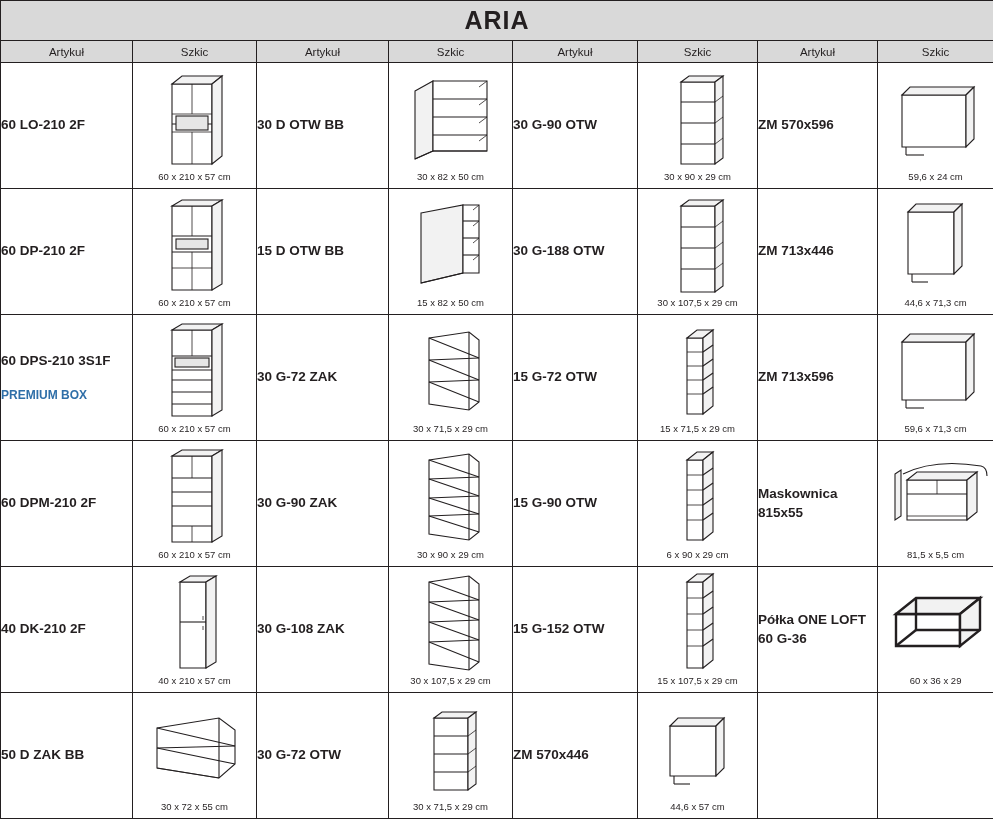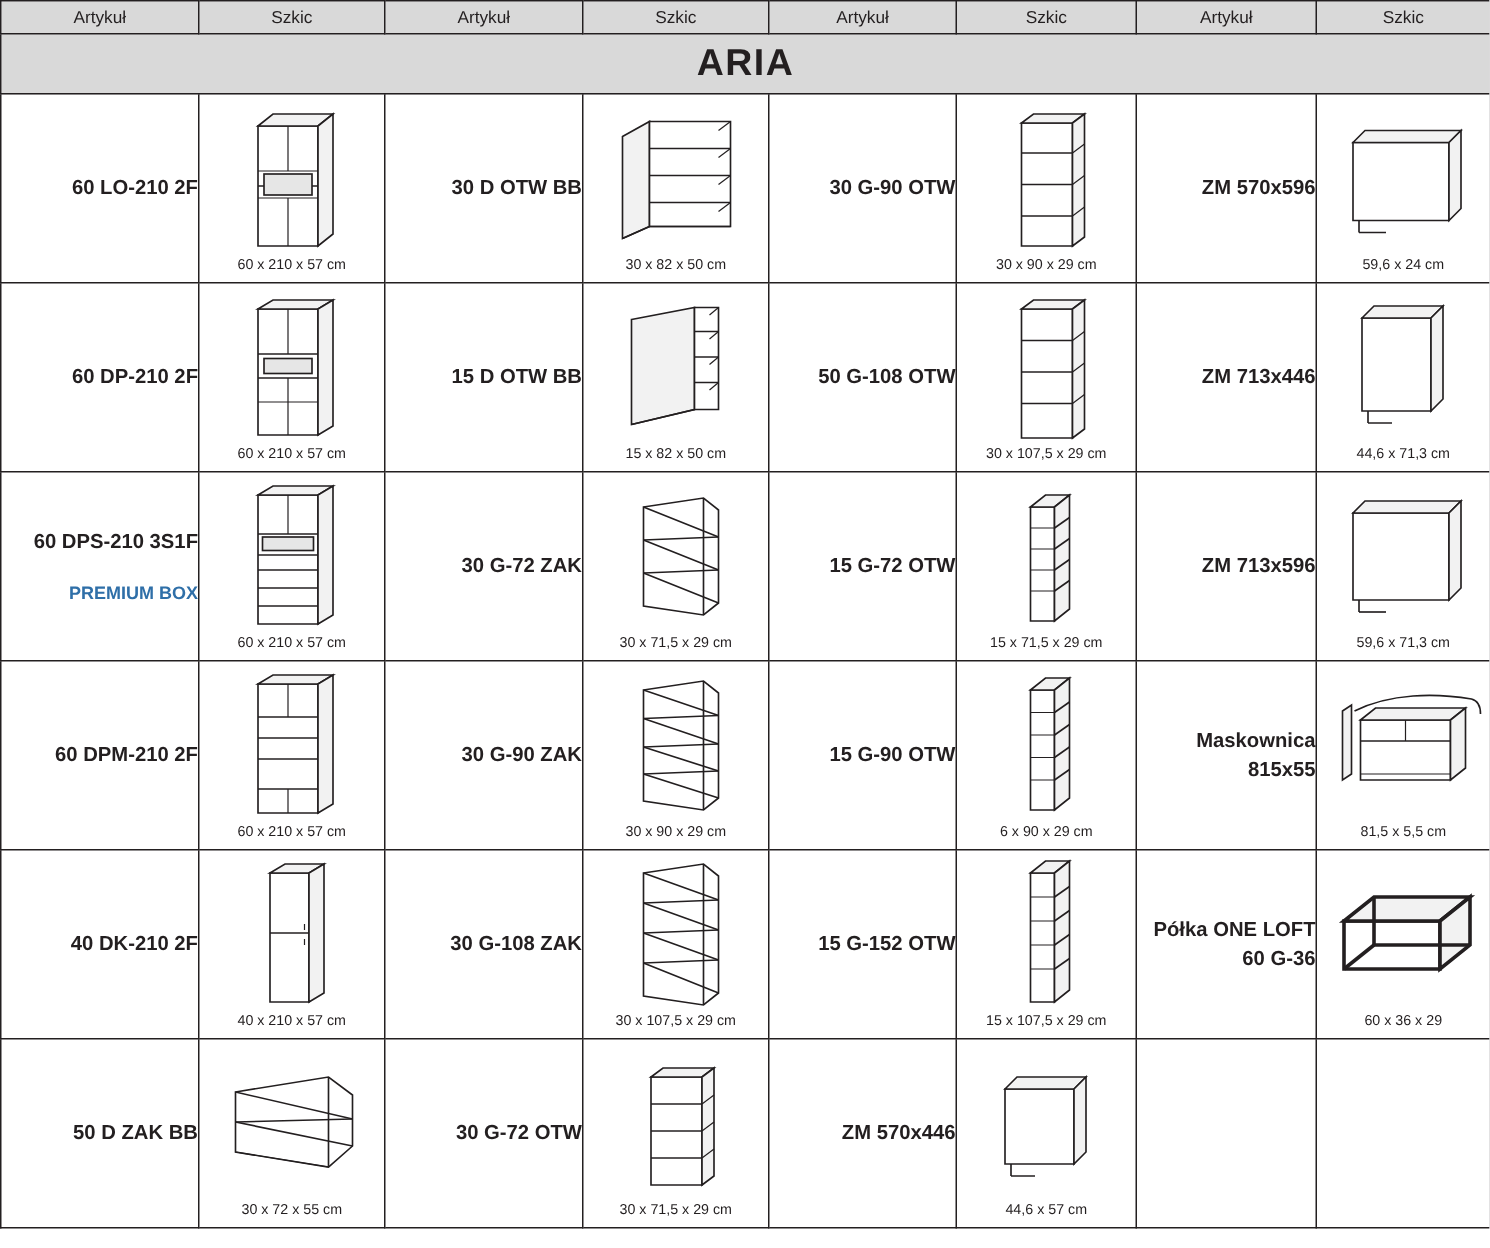--- a/index.html
+++ b/index.html
@@ -38,21 +38,21 @@
   .hdr {
     background: #d9d9d9;
     text-align: center;
     font-size: 11.5px;
     color: #231f20;
     height: 22px;
     vertical-align: middle;
     font-weight: normal;
   }
   .name-cell {
-    text-align: right;
+    text-align: left;
     vertical-align: middle;
     font-size: 13.5px;
     font-weight: bold;
     color: #231f20;
     line-height: 1.35;
     padding: 4px 3px;
   }
   .name-cell .sub {
     display: block;
     color: #2f6fa8;
@@ -100,31 +100,31 @@
         <col style="width:124px">
     <col style="width:132px">
         <col style="width:124px">
     <col style="width:125px">
         <col style="width:120px">
     <col style="width:120px">
         <col style="width:116px">
   </colgroup>
   <thead>
     <tr>
+      <th class="title-cell" colspan="8">ARIA</th>
+    </tr>
+    <tr>
       <th class="hdr">Artykuł</th>
       <th class="hdr">Szkic</th>
       <th class="hdr">Artykuł</th>
       <th class="hdr">Szkic</th>
       <th class="hdr">Artykuł</th>
       <th class="hdr">Szkic</th>
       <th class="hdr">Artykuł</th>
       <th class="hdr">Szkic</th>
-    </tr>
-    <tr>
-      <th class="title-cell" colspan="8">ARIA</th>
     </tr>
   </thead>
   <tbody>
 
     <tr>
       <td class="name-cell">
         <span>60 LO-210 2F</span>
       </td>
       <td class="sketch-cell">
         <div class="sketch-box">
@@ -238,21 +238,21 @@
             <line class="ln-t" x1="78" y1="22" x2="72" y2="27"></line>
             <line class="ln-t" x1="78" y1="39" x2="72" y2="44"></line>
             <line class="ln-t" x1="78" y1="56" x2="72" y2="61"></line>
             <line class="ln" x1="20" y1="84" x2="62" y2="74"></line>
           </svg>
         </div>
         <div class="dim">15 x 82 x 50 cm</div>
       </td>
 
       <td class="name-cell">
-        <span>50 G-108 OTW</span>
+        <span>30 G-188 OTW</span>
       </td>
       <td class="sketch-cell">
         <div class="sketch-box">
           <svg width="62" height="104" viewBox="0 0 62 104">
             <polygon class="fl" points="14,12 48,12 48,98 14,98"></polygon>
             <polygon class="fl-g" points="14,12 22,6 56,6 48,12"></polygon>
             <polygon class="fl-g" points="48,12 56,6 56,92 48,98"></polygon>
             <line class="ln" x1="14" y1="33" x2="48" y2="33"></line>
             <line class="ln" x1="14" y1="54" x2="48" y2="54"></line>
             <line class="ln" x1="14" y1="75" x2="48" y2="75"></line>

